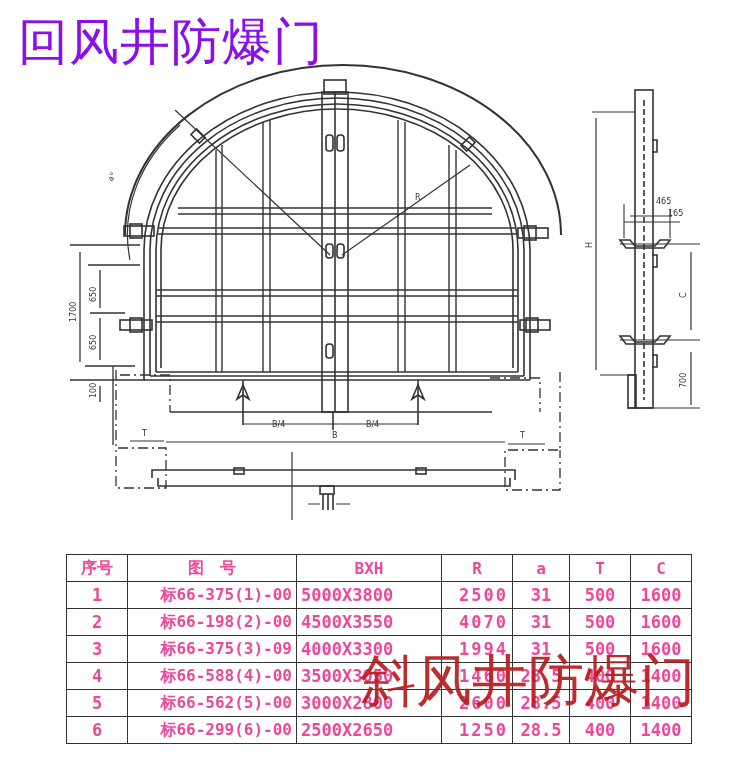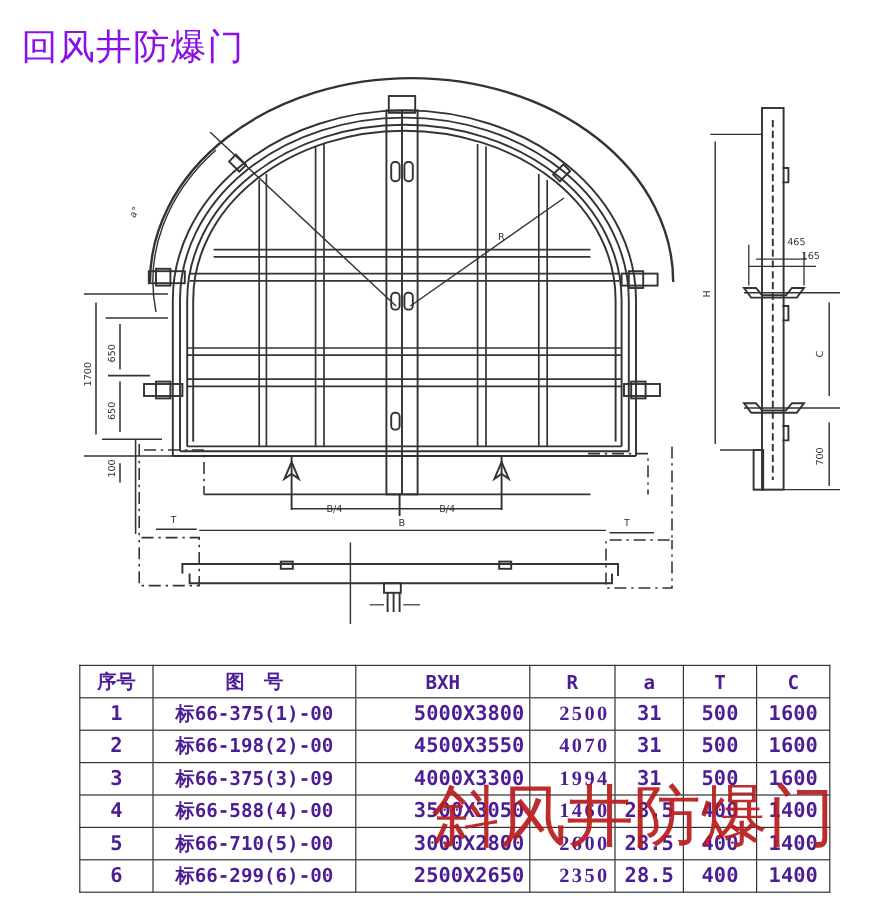--- a/index.html
+++ b/index.html
@@ -1,24 +1,24 @@
 <!DOCTYPE html>
 <html><head>
 <meta charset="utf-8">
 <style>
   html,body{margin:0;padding:0;background:#fff;}
   body{width:745px;height:759px;position:relative;overflow:hidden;font-family:"DejaVu Sans",sans-serif;}
-  .title{position:absolute;left:18px;top:14px;font-size:30px;line-height:56px;color:#8b10e8;letter-spacing:1px;font-family:Liberation Mono, monospace;}
+  .title{position:absolute;left:18px;top:14px;font-size:50px;line-height:56px;color:#8b10e8;letter-spacing:1px;font-family:Liberation Serif, serif;}
   .drawing{position:absolute;left:0;top:0;}
-  .tbl{position:absolute;left:66px;top:554px;border-collapse:collapse;font-family:"DejaVu Sans Mono","Liberation Mono",monospace;font-weight:bold;color:#4c1d95;}
+  .tbl{position:absolute;left:66px;top:554px;border-collapse:collapse;font-family:"DejaVu Sans Mono","Liberation Mono",monospace;font-weight:bold;color:#ec4899;}
   .tbl td,.tbl th{border:1.5px solid #333;height:26px;padding:0 4px;font-size:17px;text-align:center;white-space:nowrap;}
   .tbl th{font-size:16px;}
-  .tbl td.code{text-align:center;font-size:16px;}
-  .tbl td.bxh{text-align:right;margin-top:32px;}
-  .tbl td.r{text-align:right;letter-spacing:2px;font-family:Liberation Serif, serif;}
+  .tbl td.code{text-align:right;font-size:16px;}
+  .tbl td.bxh{text-align:left;margin-top:32px;}
+  .tbl td.r{text-align:right;letter-spacing:2px;}
   .wm{position:absolute;left:360px;top:646px;font-size:56px;line-height:70px;color:#b91c1c;opacity:0.92;font-family:"DejaVu Sans",sans-serif;}
   .lbl{font-family:"DejaVu Sans",sans-serif;font-size:8px;fill:#333;}
 </style>
 </head>
 <body>
 
 <div class="title">回风井防爆门</div>
 
 <svg class="drawing" width="745" height="545" viewBox="0 0 745 545" fill="none" stroke="#333" stroke-width="1.6">
 
@@ -209,32 +209,32 @@
       <td>4</td>
       <td class="code">标66-588(4)-00</td>
       <td class="bxh">3500X3050</td>
       <td class="r">1460</td>
       <td>28.5</td>
       <td>400</td>
       <td>1400</td>
     </tr>
     <tr>
       <td>5</td>
-      <td class="code">标66-710(5)-00</td>
+      <td class="code">标66-562(5)-00</td>
       <td class="bxh">3000X2800</td>
       <td class="r">2600</td>
       <td>28.5</td>
       <td>400</td>
       <td>1400</td>
     </tr>
     <tr>
       <td>6</td>
       <td class="code">标66-299(6)-00</td>
       <td class="bxh">2500X2650</td>
-      <td class="r">2350</td>
+      <td class="r">1250</td>
       <td>28.5</td>
       <td>400</td>
       <td>1400</td>
     </tr>
   </tbody>
 </table>
 
 <div class="wm">斜风井防爆门</div>
 
 </body></html>

